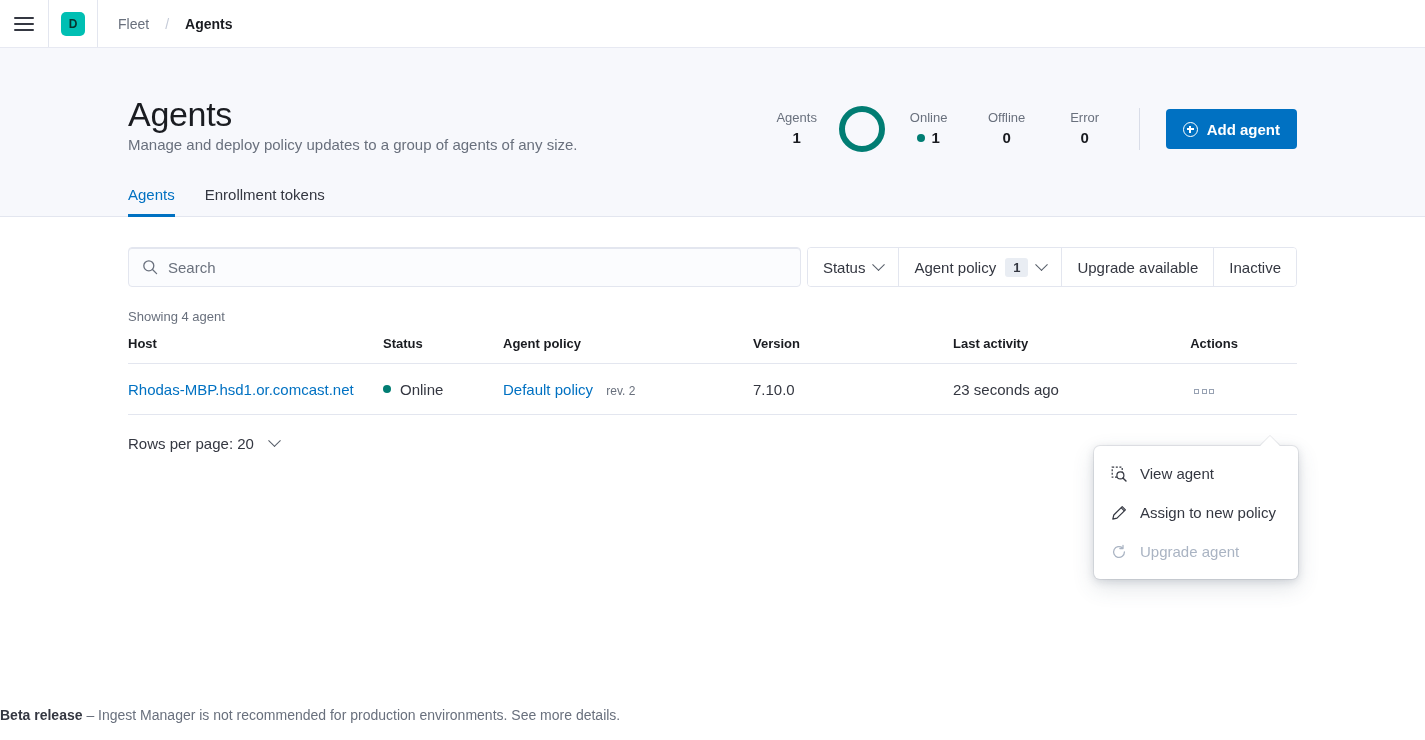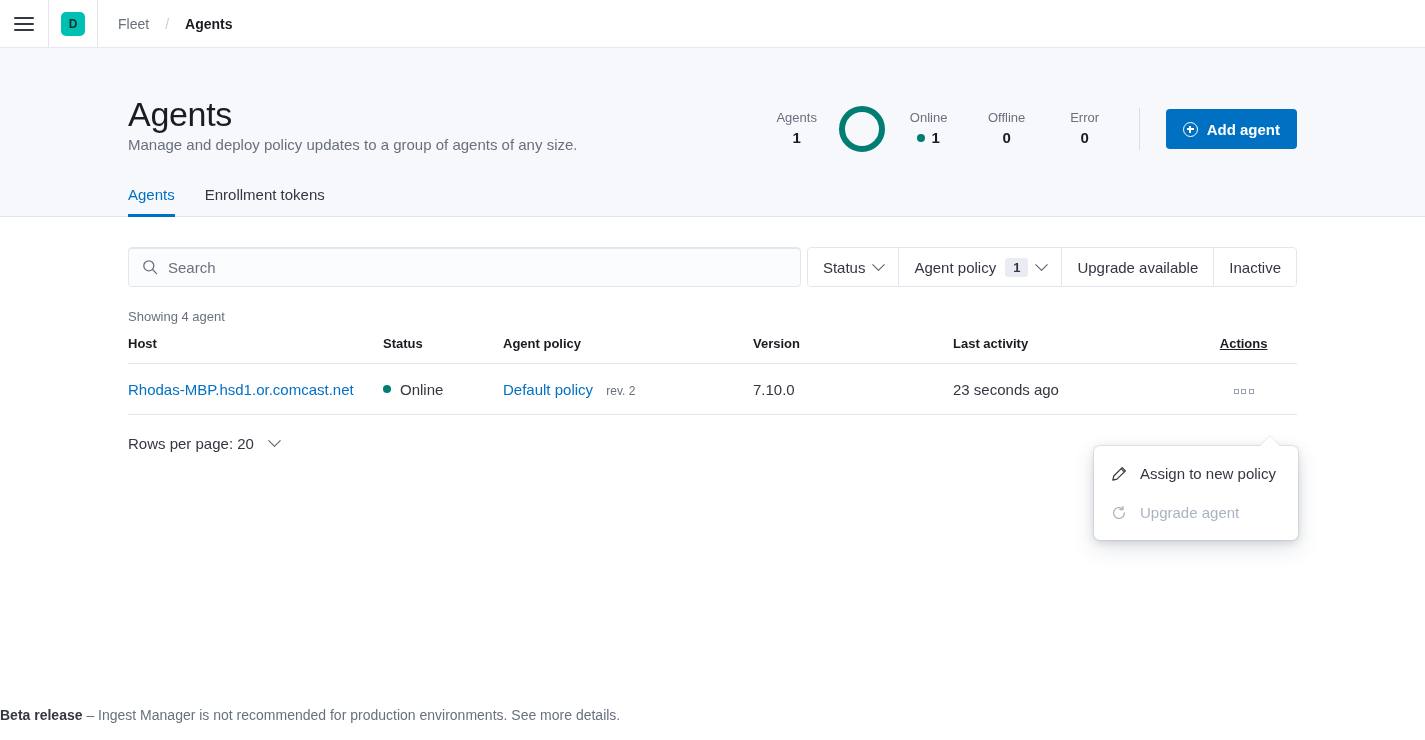--- a/index.html
+++ b/index.html
@@ -164,21 +164,21 @@
     text-align: left; font-size: 13px; font-weight: 700; color: #1a1c21;
     padding: 0 0 12px 0; border-bottom: 1px solid #e3e6ef;
   }
   td {
     font-size: 15px; padding: 16px 0; border-bottom: 1px solid #e3e6ef;
     vertical-align: middle; color: #343741;
   }
   .link { color: #0071C2; cursor: pointer; }
   .rev { font-size: 12px; color: #69707D; margin-left: 9px; }
   .cell-status { display: flex; align-items: center; gap: 9px; }
-  th.right, td.right { text-align: center; text-decoration: underline; }
+  th.right, td.right { text-align: left; }
 
   .actions-btn {
     display: inline-flex; gap: 2.5px; cursor: pointer;
     padding: 4px; position: relative;
   }
   .sq { width: 5px; height: 5px; border: 1px solid #98a2b3; }
 
   .pager {
     display: flex; align-items: center; gap: 16px;
     font-size: 15px; color: #343741; margin-top: 20px; cursor: pointer;
@@ -358,20 +358,28 @@
 
   <div class="pager">
     <span>Rows per page: 20</span>
     <span class="chev"></span>
   </div>
 </div>
 
 <div class="popover">
   <div class="popover-arrow"></div>
 
+  <div class="menu-item">
+    <svg class="menu-icon" viewBox="0 0 16 16">
+      <rect x="1.2" y="1.2" width="10" height="10" fill="none" stroke="#343741" stroke-width="1.2" stroke-dasharray="2 1.6"></rect>
+      <circle cx="9.4" cy="9.4" r="3.5" fill="#fff" stroke="#343741" stroke-width="1.2"></circle>
+      <line x1="11.9" y1="11.9" x2="15" y2="15" stroke="#343741" stroke-width="1.4" stroke-linecap="round"></line>
+    </svg>
+    <span>View agent</span>
+  </div>
 
   <div class="menu-item">
     <svg class="menu-icon" viewBox="0 0 16 16">
       <path d="M11.2 1.6l3.2 3.2-8.4 8.4-4.2 1 1-4.2z" fill="none" stroke="#343741" stroke-width="1.2" stroke-linejoin="round"></path>
       <line x1="10.1" y1="2.7" x2="13.3" y2="5.9" stroke="#343741" stroke-width="1.2"></line>
     </svg>
     <span>Assign to new policy</span>
   </div>
 
 

